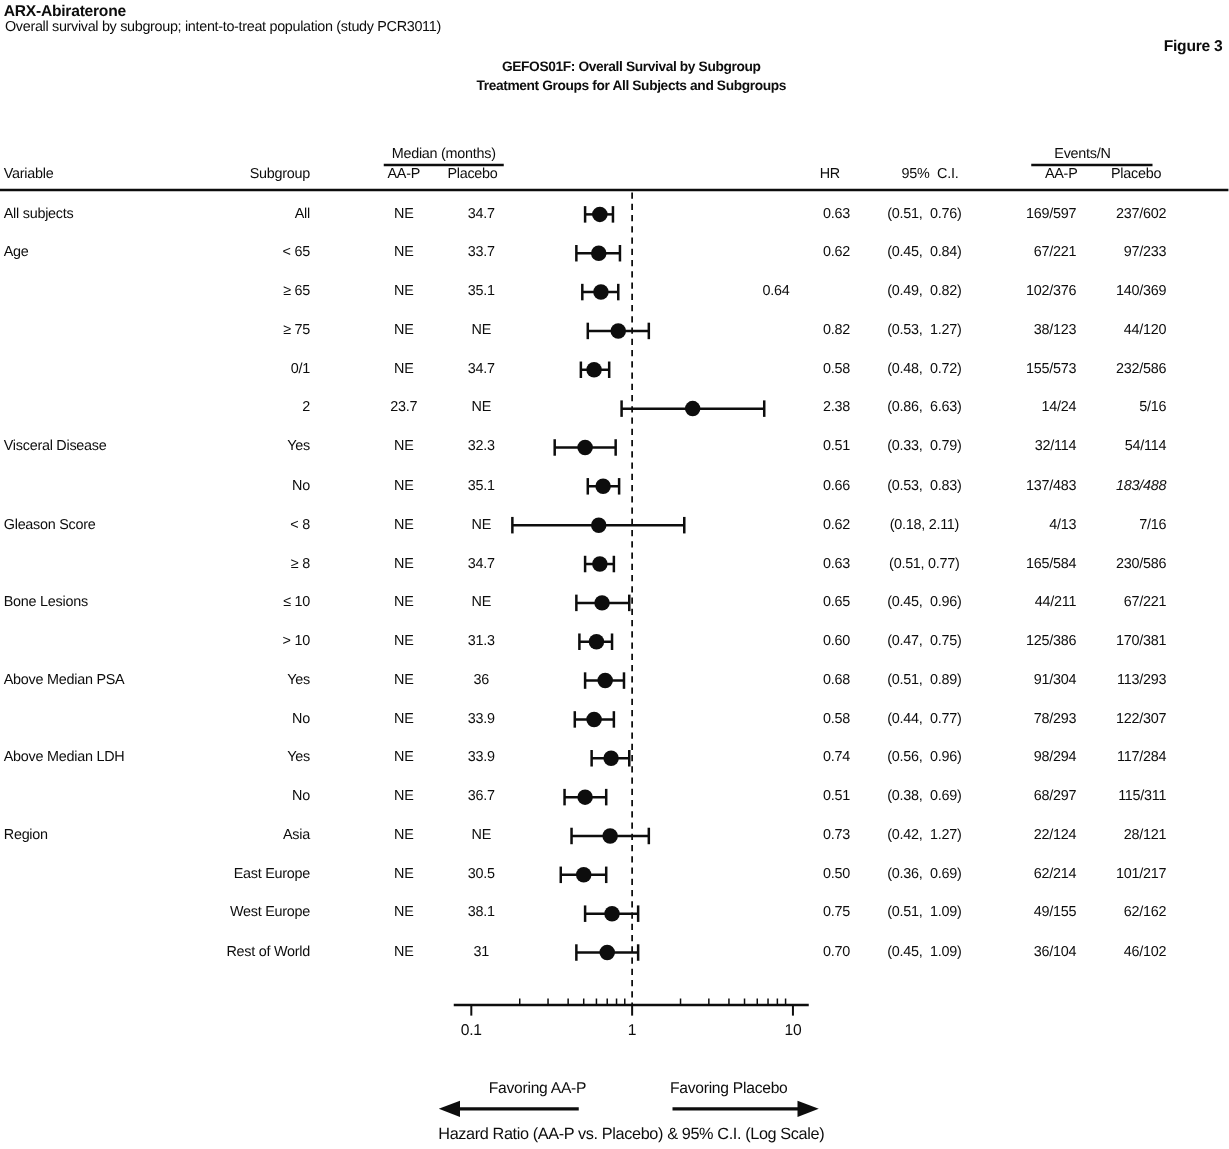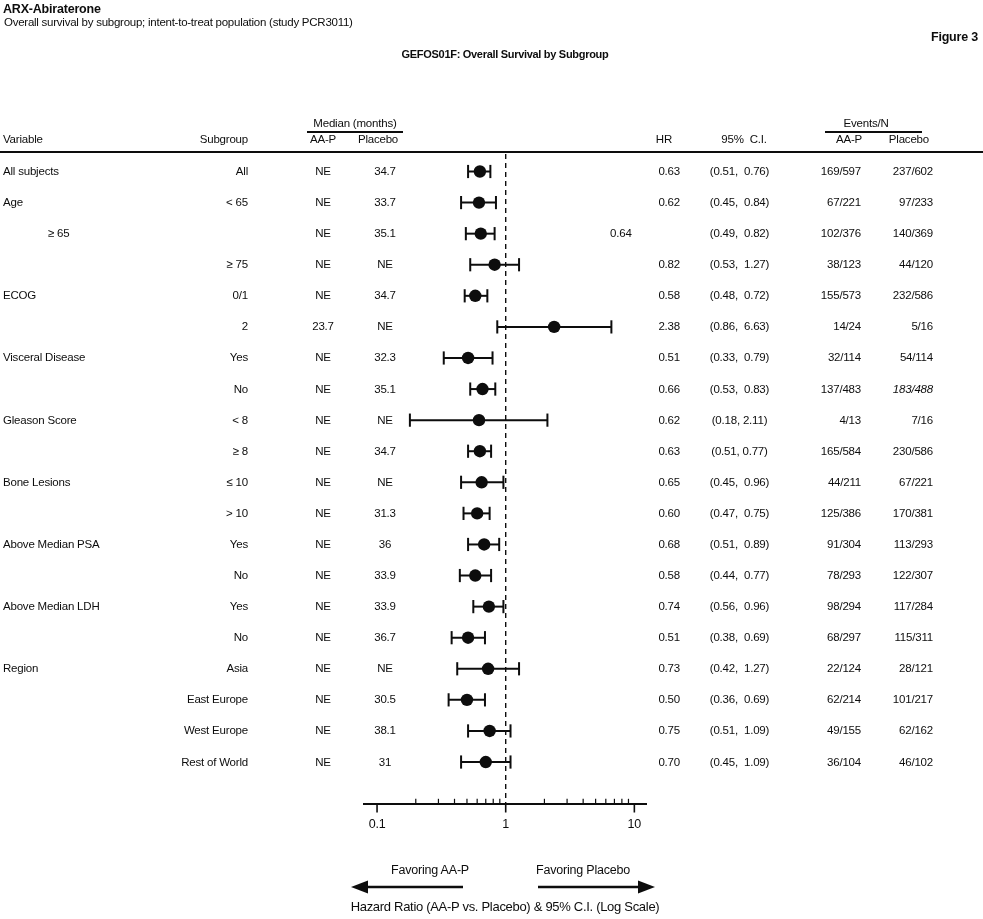--- a/index.html
+++ b/index.html
@@ -136,20 +136,21 @@
       <line x1="538" y1="887" x2="642" y2="887" stroke="#0d0d0d" stroke-width="2.6"></line>
       <polygon points="655,887 638,880.5 638,893.5" fill="#0d0d0d"></polygon>
     </svg>
 
   <div class="abs hdr-product b">ARX-Abiraterone</div>
   <div class="abs hdr-sub">Overall survival by subgroup; intent-to-treat population (study PCR3011)</div>
   <div class="abs hdr-fig b">Figure 3</div>
 
   <div class="abs titles b">
     <div>GEFOS01F: Overall Survival by Subgroup</div>
+    <div>Treatment Groups for All Subjects and Subgroups</div>
   </div>
 
   <div class="abs colhead" style="left:3px;width:200px;">Variable</div>
   <div class="abs colhead" style="left:48px;width:200px;text-align:right;">Subgroup</div>
   <div class="abs grouphead" style="left:307px;width:96px;">Median (months)</div>
   <div class="abs overline" style="left:307px;width:96px;"></div>
   <div class="abs colhead" style="left:292px;width:62px;text-align:center;">AA-P</div>
   <div class="abs colhead" style="left:347px;width:62px;text-align:center;">Placebo</div>
   <div class="abs colhead" style="left:610px;width:62px;text-align:right;">HR</div>
   <div class="abs colhead pre" style="left:694px;width:100px;text-align:center;">95%  C.I.</div>
@@ -175,40 +176,39 @@
         <span style="left:48px;width:200px;text-align:right;">&lt; 65</span>
         <span style="left:292px;width:62px;text-align:center;">NE</span>
         <span style="left:354px;width:62px;text-align:center;">33.7</span>
         <span style="left:610px;width:70px;text-align:right;">0.62</span>
         <span style="left:689px;width:101px;text-align:center;white-space:pre;">(0.45,  0.84)</span>
         <span style="left:786px;width:75px;text-align:right;">67/221</span>
         <span style="left:858px;width:75px;text-align:right;">97/233</span>
       </div>
       <div class="abs row" style="top: 218.16px;">
         <span style="left:3px;width:220px;text-align:left;"></span>
-        <span style="left:48px;width:200px;">≥ 65</span>
+        <span style="left:48px;width:200px;text-align:right;">≥ 65</span>
         <span style="left:292px;width:62px;text-align:center;">NE</span>
         <span style="left:354px;width:62px;text-align:center;">35.1</span>
         <span style="left:610px;width:70px;text-align:left;">0.64</span>
         <span style="left:689px;width:101px;text-align:center;white-space:pre;">(0.49,  0.82)</span>
         <span style="left:786px;width:75px;text-align:right;">102/376</span>
         <span style="left:858px;width:75px;text-align:right;">140/369</span>
       </div>
       <div class="abs row" style="top: 249.24px;">
         <span style="left:3px;width:220px;text-align:left;"></span>
         <span style="left:48px;width:200px;text-align:right;">≥ 75</span>
         <span style="left:292px;width:62px;text-align:center;">NE</span>
         <span style="left:354px;width:62px;text-align:center;">NE</span>
         <span style="left:610px;width:70px;text-align:right;">0.82</span>
         <span style="left:689px;width:101px;text-align:center;white-space:pre;">(0.53,  1.27)</span>
         <span style="left:786px;width:75px;text-align:right;">38/123</span>
         <span style="left:858px;width:75px;text-align:right;">44/120</span>
       </div>
       <div class="abs row" style="top: 280.32px;">
-        <span style="left:3px;width:220px;text-align:left;">ECOG</span>
         <span style="left:48px;width:200px;text-align:right;">0/1</span>
         <span style="left:292px;width:62px;text-align:center;">NE</span>
         <span style="left:354px;width:62px;text-align:center;">34.7</span>
         <span style="left:610px;width:70px;text-align:right;">0.58</span>
         <span style="left:689px;width:101px;text-align:center;white-space:pre;">(0.48,  0.72)</span>
         <span style="left:786px;width:75px;text-align:right;">155/573</span>
         <span style="left:858px;width:75px;text-align:right;">232/586</span>
       </div>
       <div class="abs row" style="top: 311.4px;">
         <span style="left:3px;width:220px;text-align:left;"></span>

